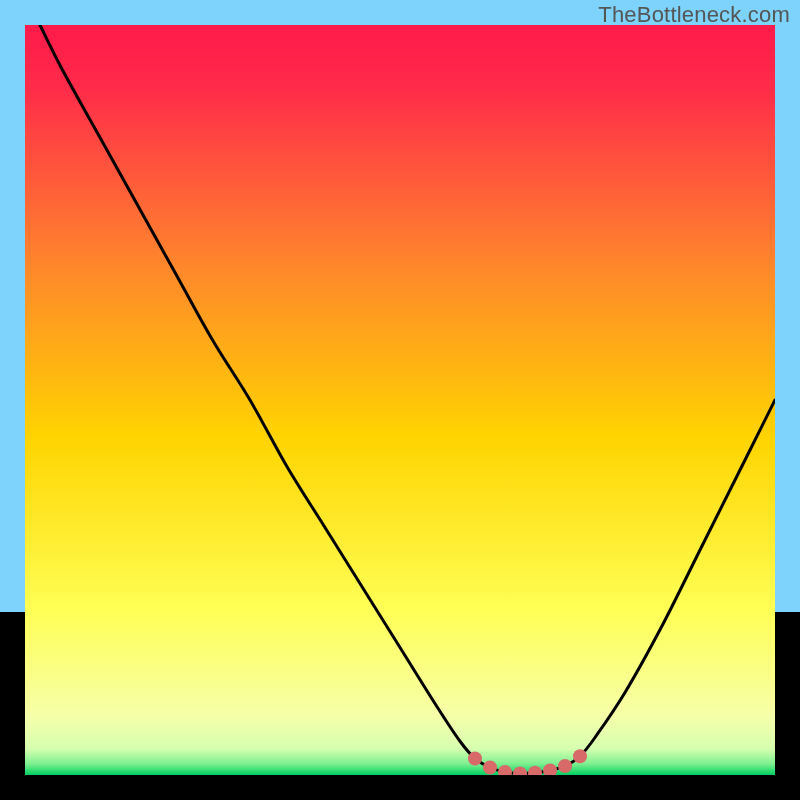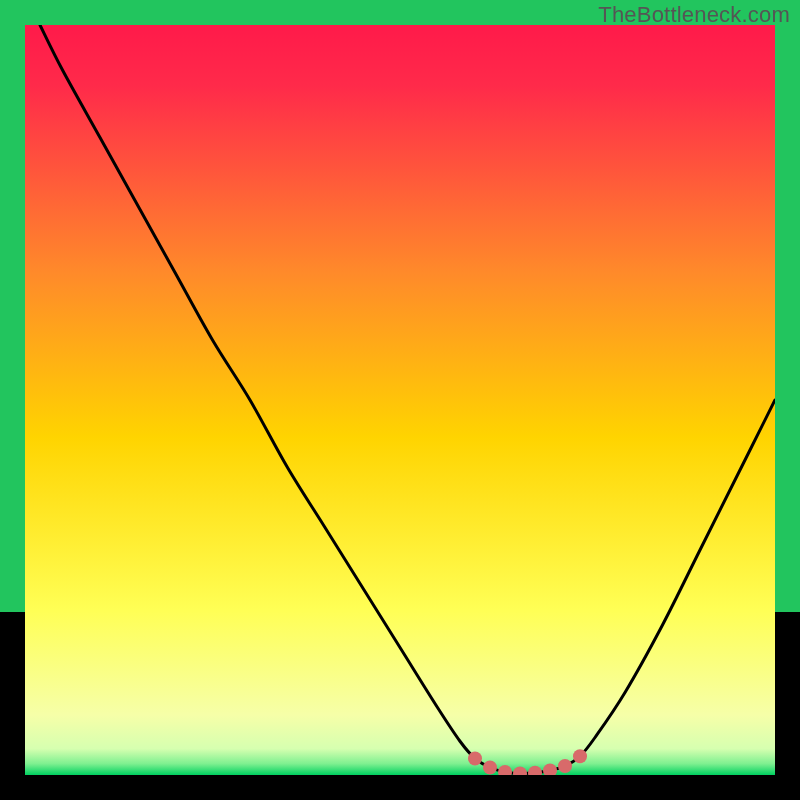--- a/index.html
+++ b/index.html
@@ -9,21 +9,21 @@
     height: 800px;
     background: #000;
     overflow: hidden;
   }
   .frame {
     position: absolute;
     left: 0;
     top: 0;
     width: 800px;
     height: 612px;
-    background: #22c55e;
+    background: #7dd3fc;
   }
   .plot-area {
     position: absolute;
     left: 25px;
     top: 25px;
     width: 750px;
     height: 750px;
     overflow: hidden;
   }
   .bg-gradient {

